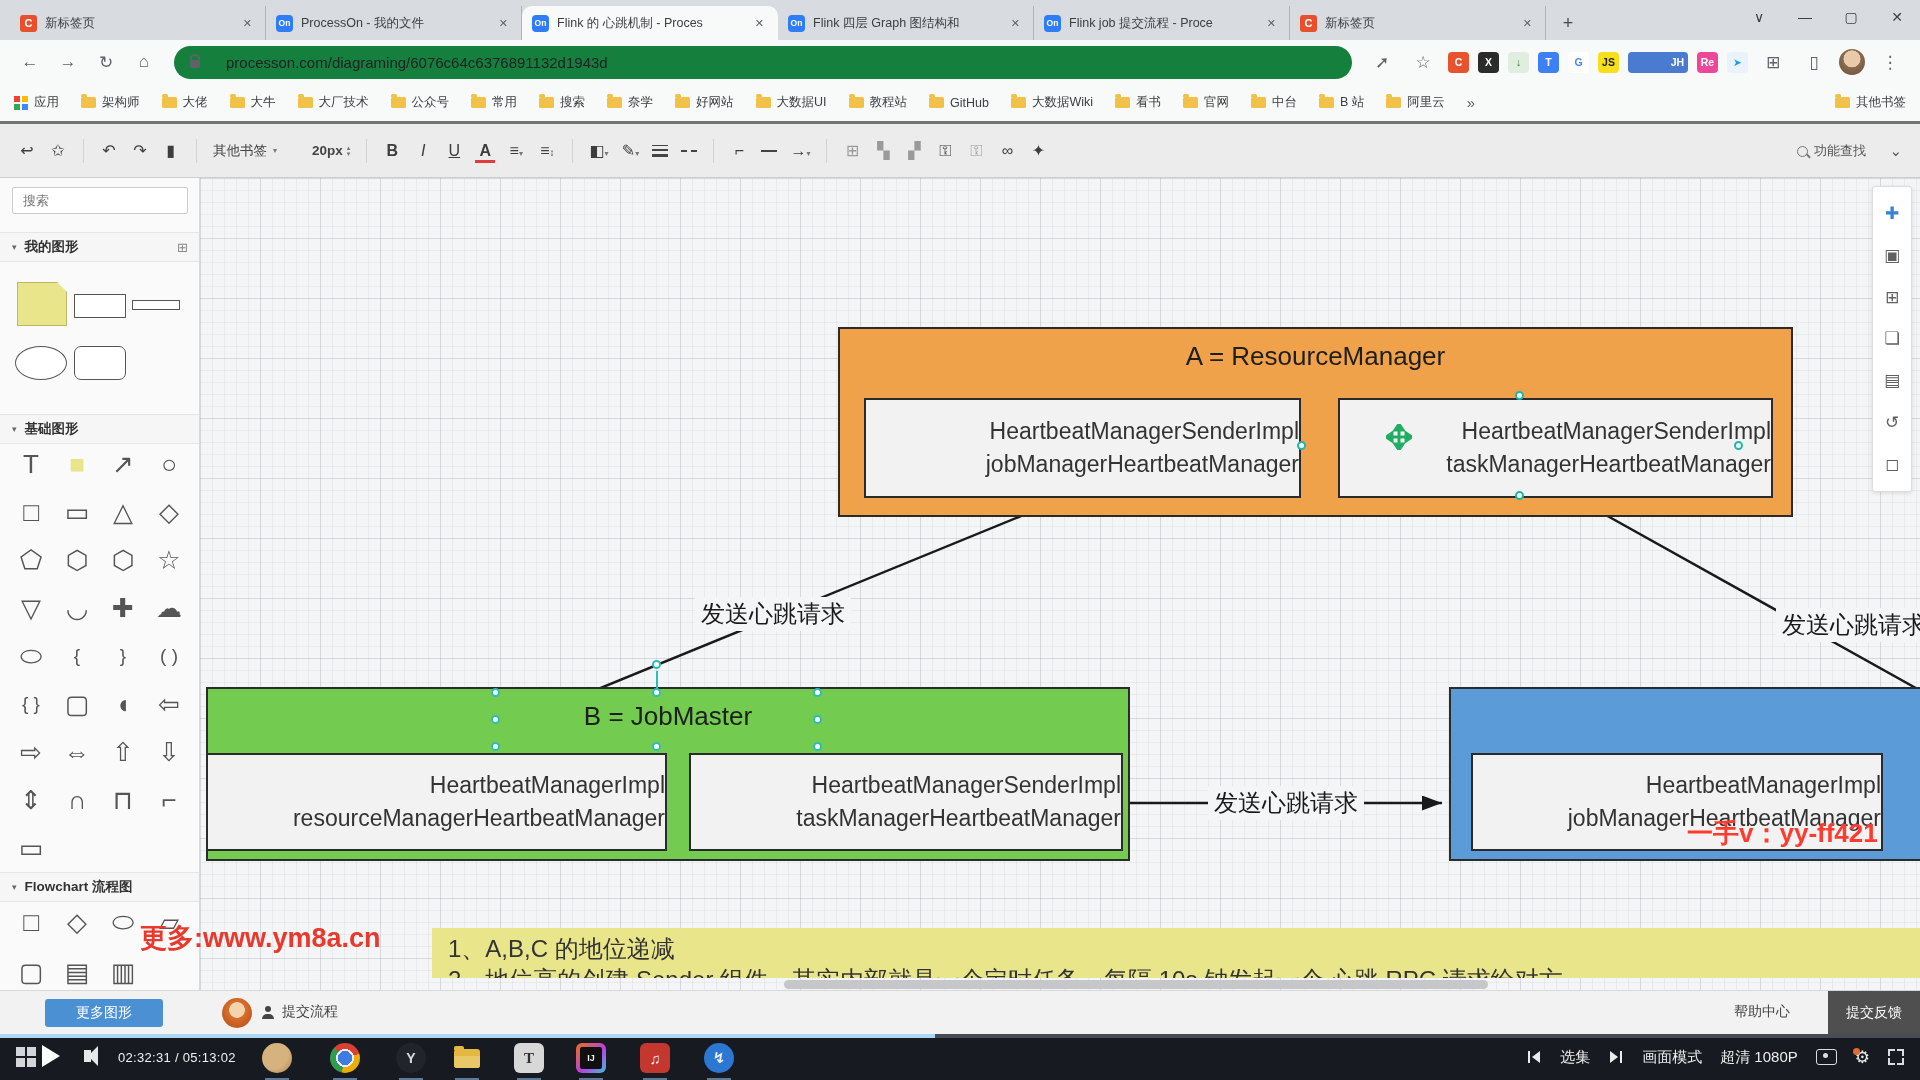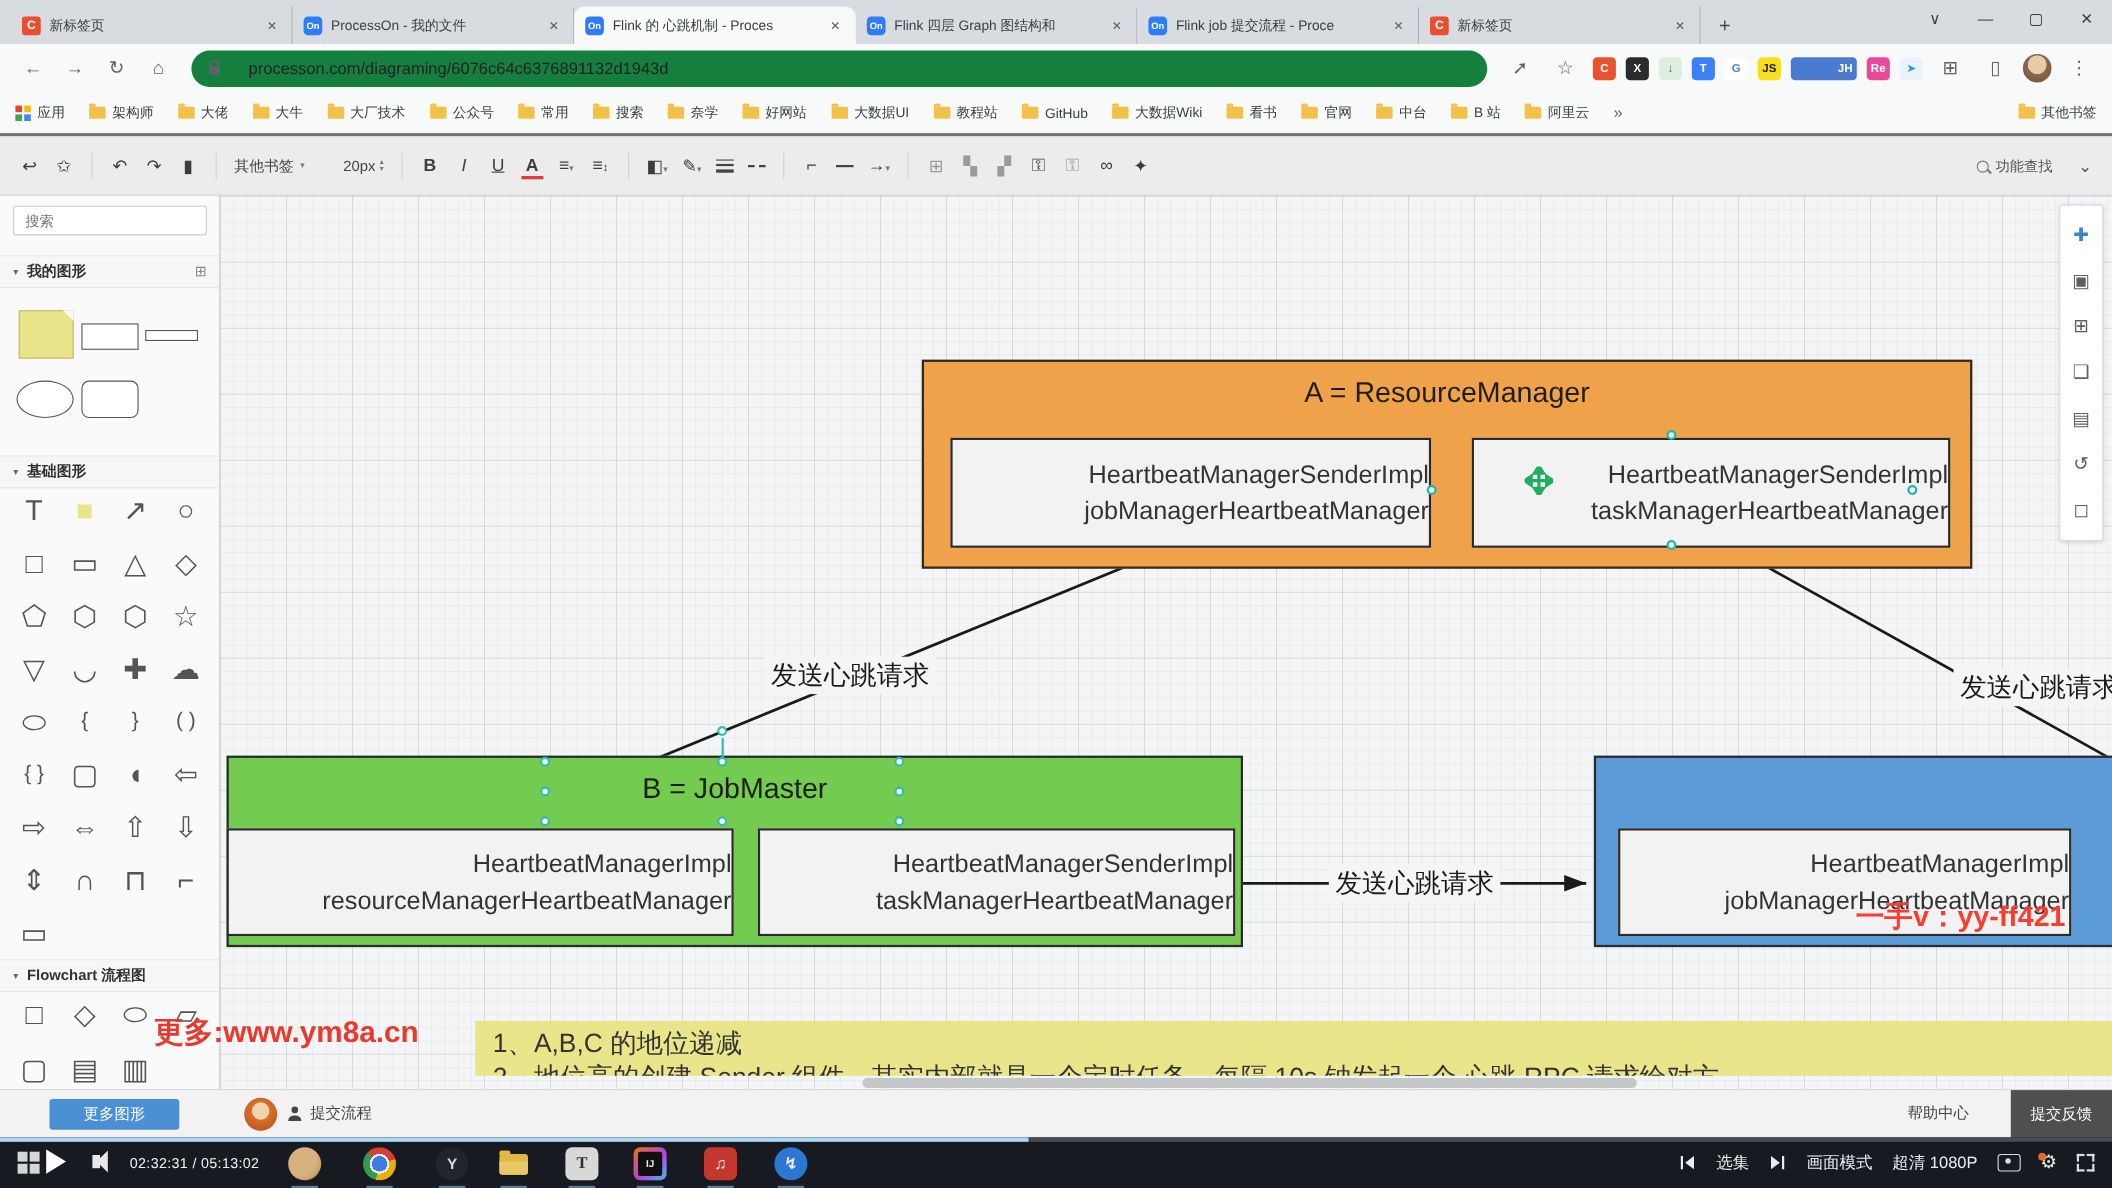--- a/index.html
+++ b/index.html
@@ -34,21 +34,21 @@
   .folder::before{content:"";position:absolute;top:-3px;left:0;width:6px;height:3px;background:#f2c14a;border-radius:1.5px 1.5px 0 0;}
   .appsgrid{width:14px;height:14px;display:grid;grid-template-columns:6px 6px;grid-gap:2px;}
   .appsgrid i{width:6px;height:6px;}
   .bm-spacer{flex:1;}
   
   .ptoolbar{position:absolute;left:0;top:124px;width:1920px;height:54px;background:#ececec;border-bottom:1px solid #cfcfcf;display:flex;align-items:center;padding:0 18px;box-sizing:border-box;gap:13px;color:#3d3d3d;font-size:16px;}
   .ptoolbar .sep{width:1px;height:24px;background:#d2d2d2;margin:0 3px;}
   .tico{min-width:18px;text-align:center;}
   .tico.gray{color:#9a9a9a;}
   .fontsel{font-size:13.5px;color:#444;display:flex;align-items:center;gap:6px;min-width:86px;}
-  .sizesel{font-size:13.5px;color:#444;display:flex;align-items:center;gap:4px;}
+  .sizesel{font-size:13.5px;color:#444;display:flex;align-items:center;gap:4px;font-weight:bold;}
   .stepper{display:flex;flex-direction:column;font-size:7px;line-height:6px;color:#777;}
   .bA{position:relative;font-weight:bold;}
   .bA::after{content:"";position:absolute;left:-1px;right:-1px;bottom:-3px;height:3px;background:#e03c3c;}
   .thick{display:flex;flex-direction:column;gap:3px;width:16px;}
   .thick i{display:block;background:#444;height:1px;}
   .thick i:nth-child(2){height:2px;}
   .thick i:nth-child(3){height:3px;}
   .dashico{width:16px;border-top:2px dashed #444;}
   .lineico{width:16px;height:2px;background:#444;}
   .caret{font-size:8px;color:#777;}

